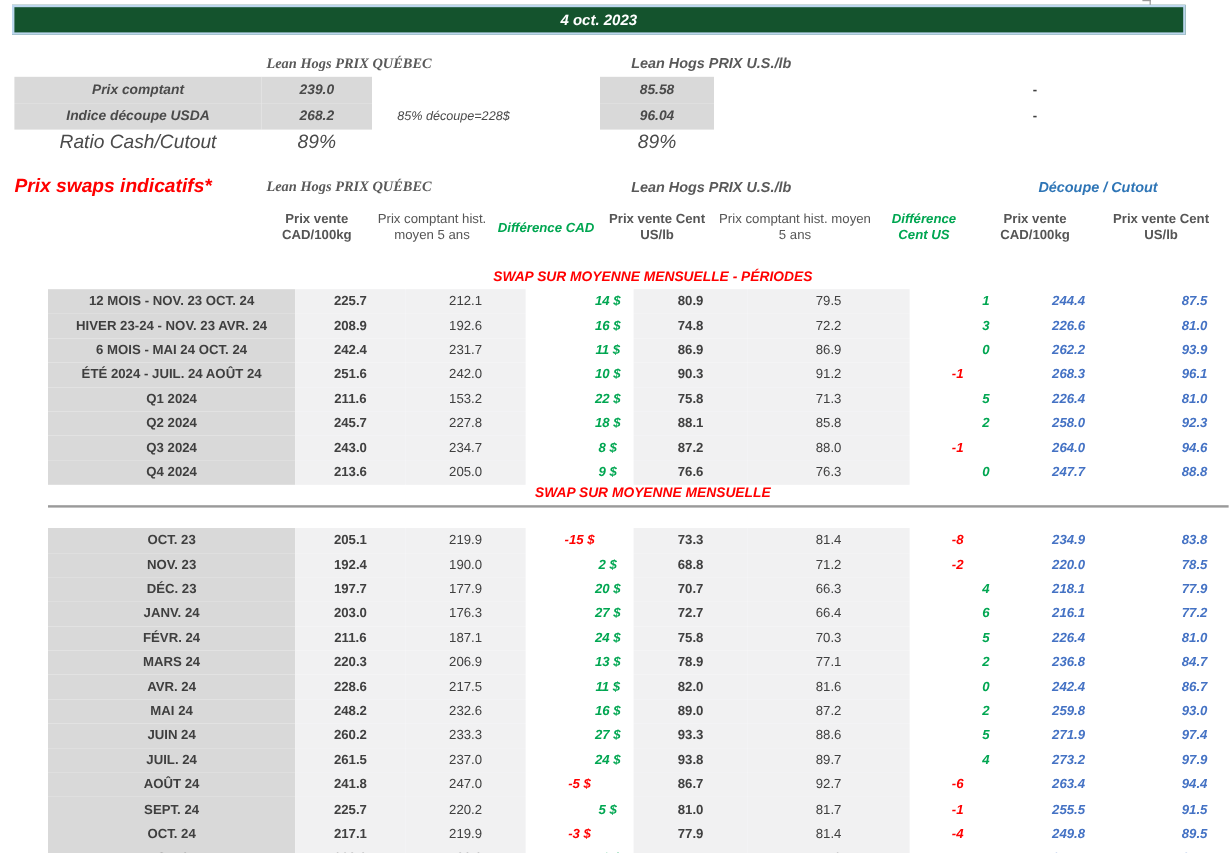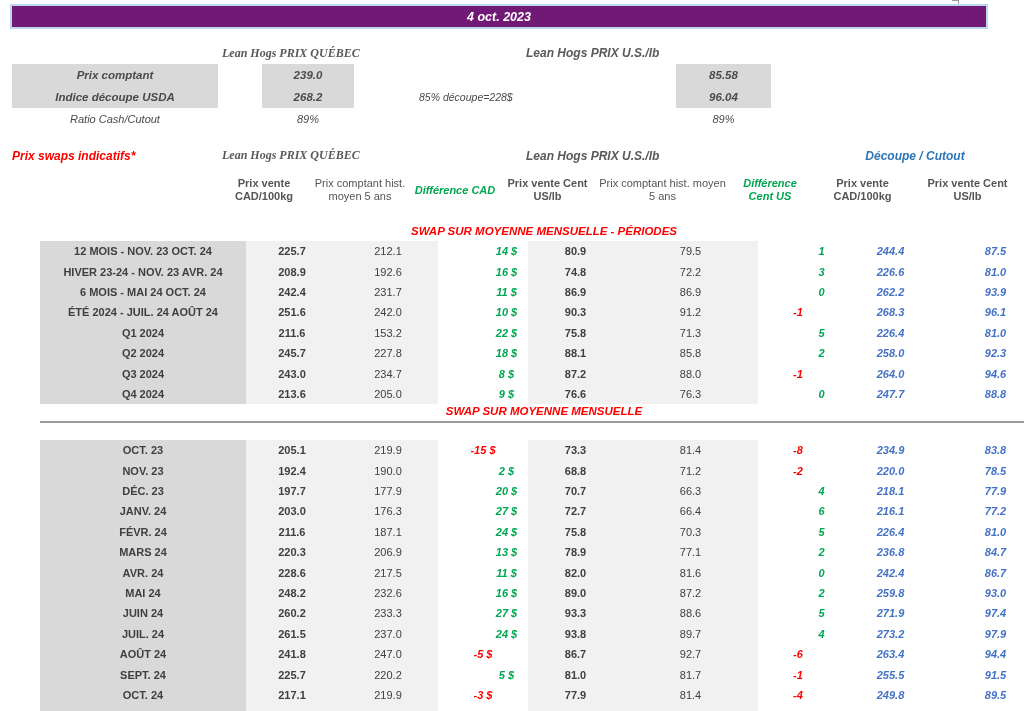--- a/index.html
+++ b/index.html
@@ -1,40 +1,40 @@
 <!DOCTYPE html>
 <html><head>
 <meta charset="utf-8">
 <style>
   html,body{margin:0;padding:0;background:#fff;}
   *{box-sizing:border-box;}
   .page{position:relative;width:1024px;height:711px;background:#fff;overflow:hidden;
         font-family:"Liberation Sans",sans-serif;color:#404040;}
   .corner-tick{position:absolute;left:952px;top:0;width:7px;height:4px;
                border-top:1px solid #9a9a9a;border-right:1px solid #9a9a9a;}
-  .date-bar{position:absolute;left:10px;top:4px;width:978px;height:25px;background:#701a75;
+  .date-bar{position:absolute;left:10px;top:4px;width:978px;height:25px;background:#14532d;
             border:2px solid #BDD7EE;color:#ffffff;display:flex;align-items:center;justify-content:center;
             font-weight:bold;font-style:italic;font-size:12.5px;}
   .grid{display:grid;grid-template-columns:206px 92px 100px 90px 95px 135px 80px 105px 105px;width:1008px;}
   .cell{display:flex;align-items:center;justify-content:center;font-size:11px;color:#404040;
         white-space:nowrap;overflow:hidden;}
   
   .spot-group{position:absolute;left:12px;top:44px;height:18px;}
   .spot-rows{position:absolute;left:12px;top:64px;}
-  .sprow{height:22px;gap:44px;}
+  .sprow{height:22px;}
   .slabel,.sval{font-weight:bold;font-style:italic;font-size:11.5px;color:#4a4a4a;}
   .shaded .sh{background:#D9D9D9;}
-  .plain .slabel,.plain .sval{font-weight:normal;font-style:italic;font-size:11px;}
+  .plain .slabel,.plain .sval{font-weight:normal;font-style:italic;font-size:16px;}
   .note{grid-column:3/5;justify-content:flex-start;padding-left:21px;
         font-style:italic;font-size:10.5px;color:#4a4a4a;}
   .uscell{grid-column:5;}
   .dash{grid-column:8;font-weight:bold;}
   
   .swap-group{position:absolute;left:12px;top:147px;height:17px;}
-  .red-left{justify-content:flex-start;color:#FF0000;font-weight:bold;font-style:italic;font-size:12px;}
+  .red-left{justify-content:flex-start;color:#FF0000;font-weight:bold;font-style:italic;font-size:16px;}
   .group-h{font-weight:bold;font-style:italic;color:#595959;font-size:12px;}
   .span23{grid-column:2/4;justify-content:flex-start;padding-left:4px;font-family:Liberation Serif, serif;}
   .span56{grid-column:5/7;justify-content:flex-start;padding-left:6px;margin-left:20px;}
   .span89{grid-column:8/10;}
   .cutout-h{color:#2E75B6;font-weight:bold;font-style:italic;font-size:12px;}
   .col-heads{position:absolute;left:12px;top:164px;height:52px;}
   .colh{font-size:11px;color:#555555;text-align:center;line-height:1.15;
         display:flex;align-items:center;justify-content:center;white-space:normal;padding:0 4px;}
   .colh.b{font-weight:bold;}
   .colh.g{color:#00A651;font-weight:bold;font-style:italic;}

